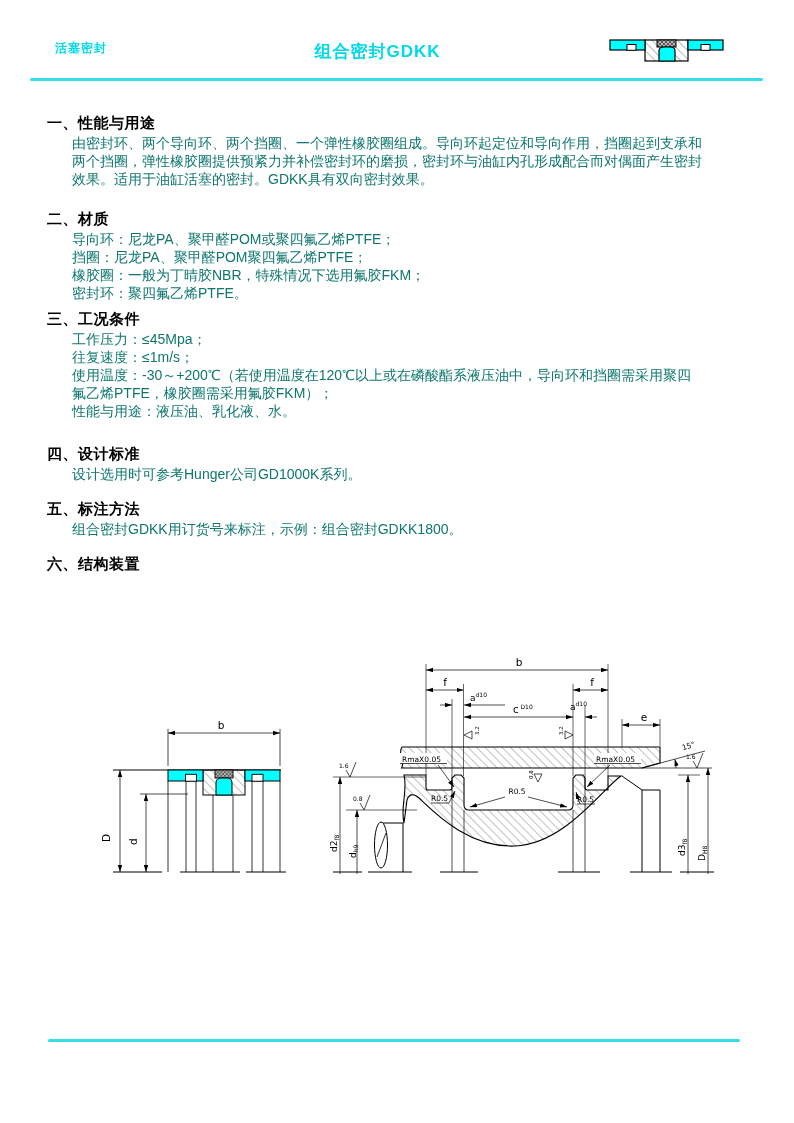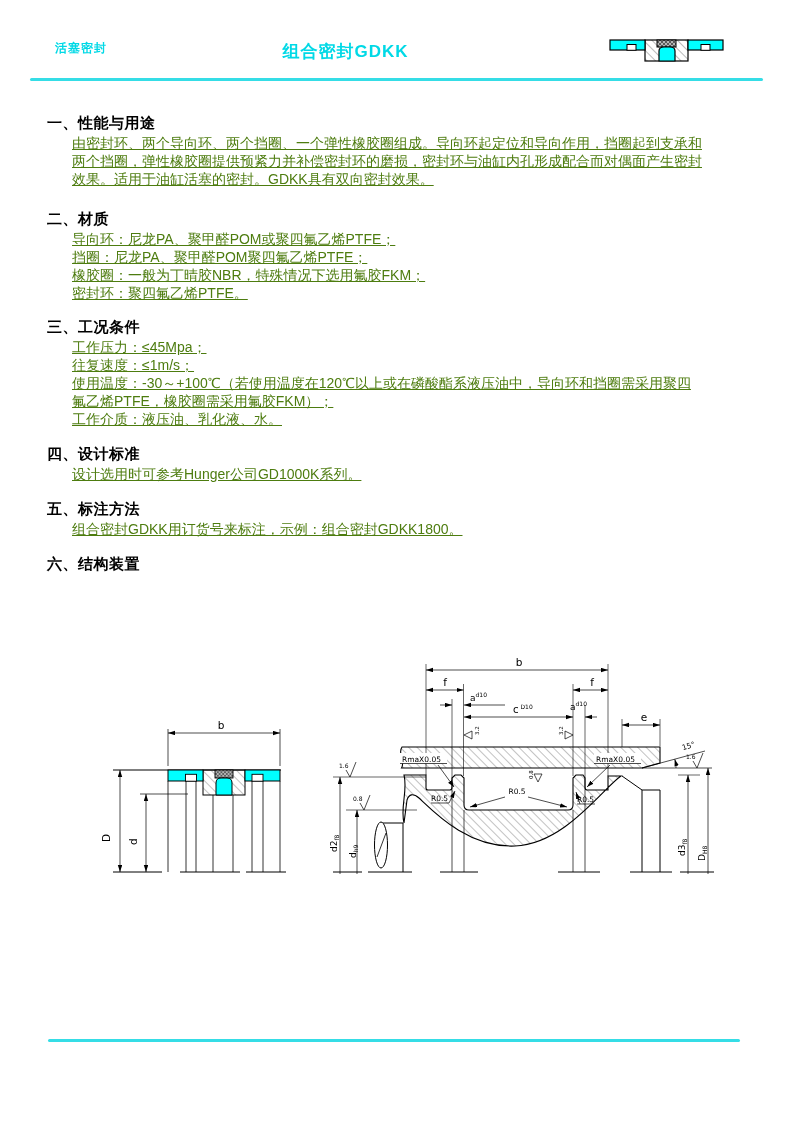--- a/index.html
+++ b/index.html
@@ -1,28 +1,28 @@
 <!DOCTYPE html>
 <html><head>
 <meta charset="utf-8">
 <style>
   html,body{margin:0;padding:0;background:#fff;}
   .page{position:relative;width:794px;height:1123px;background:#ffffff;overflow:hidden;
         font-family:"Liberation Sans",sans-serif;color:#111;}
   
   .hdr-left{position:absolute;left:55px;top:40px;font-size:12px;font-weight:bold;color:#00d9e6;letter-spacing:1px;text-align:center;}
-  .hdr-title{position:absolute;left:0;top:40px;width:691px;text-align:center;font-size:17px;font-weight:bold;color:#00d9e6;letter-spacing:1px;}
+  .hdr-title{position:absolute;left:0;top:40px;width:691px;text-align:center;font-size:17px;font-weight:bold;color:#00d9e6;letter-spacing:1px;padding-left:32px;}
   .rule{position:absolute;height:3px;background:#35dde6;border-radius:2px;}
   .rule-top{left:30px;top:78px;width:733px;}
   .rule-bottom{left:48px;top:1039px;width:692px;}
   
   .section{position:absolute;left:47px;width:710px;}
   .sec-heading{font-size:15px;font-weight:bold;color:#000;line-height:14px;margin-bottom:4px;letter-spacing:0.5px;}
   .sec-body{margin-left:25px;}
-  .bodyline{font-size:14px;line-height:18px;color:#4d7c0f;white-space:nowrap;text-decoration:underline;}
+  .bodyline{font-size:14px;line-height:18px;color:#0f766e;white-space:nowrap;}
   .bodyline.indent{}
   
   .drawing{position:absolute;left:80px;top:600px;}
   .logo{position:absolute;left:603px;top:36px;}
   svg text{font-family:"DejaVu Sans",sans-serif;fill:#000;}
   .dimletter{font-size:10.5px;}
   .tol{font-size:6px;}
   .small{font-size:7.5px;}
   .tiny{font-size:6px;}
   .rough{font-size:5.5px;}
@@ -69,28 +69,28 @@
   <div class="section" style="top:212px">
     <div class="sec-heading">二、材质</div>
     <div class="sec-body">
       <div class="bodyline">导向环：尼龙PA、聚甲醛POM或聚四氟乙烯PTFE；</div>
       <div class="bodyline">挡圈：尼龙PA、聚甲醛POM聚四氟乙烯PTFE；</div>
       <div class="bodyline">橡胶圈：一般为丁晴胶NBR，特殊情况下选用氟胶FKM；</div>
       <div class="bodyline">密封环：聚四氟乙烯PTFE。</div>
     </div>
   </div>
 
-  <div class="section" style="top:320px">
+  <div class="section" style="top:312px">
     <div class="sec-heading">三、工况条件</div>
     <div class="sec-body">
       <div class="bodyline">工作压力：≤45Mpa；</div>
       <div class="bodyline">往复速度：≤1m/s；</div>
-      <div class="bodyline">使用温度：-30～+100℃（若使用温度在120℃以上或在磷酸酯系液压油中，导向环和挡圈需采用聚四</div>
+      <div class="bodyline">使用温度：-30～+200℃（若使用温度在120℃以上或在磷酸酯系液压油中，导向环和挡圈需采用聚四</div>
       <div class="bodyline indent">氟乙烯PTFE，橡胶圈需采用氟胶FKM）；</div>
-      <div class="bodyline">工作介质：液压油、乳化液、水。</div>
+      <div class="bodyline">性能与用途：液压油、乳化液、水。</div>
     </div>
   </div>
 
   <div class="section" style="top:447px">
     <div class="sec-heading">四、设计标准</div>
     <div class="sec-body">
       <div class="bodyline">设计选用时可参考Hunger公司GD1000K系列。</div>
     </div>
   </div>
 

